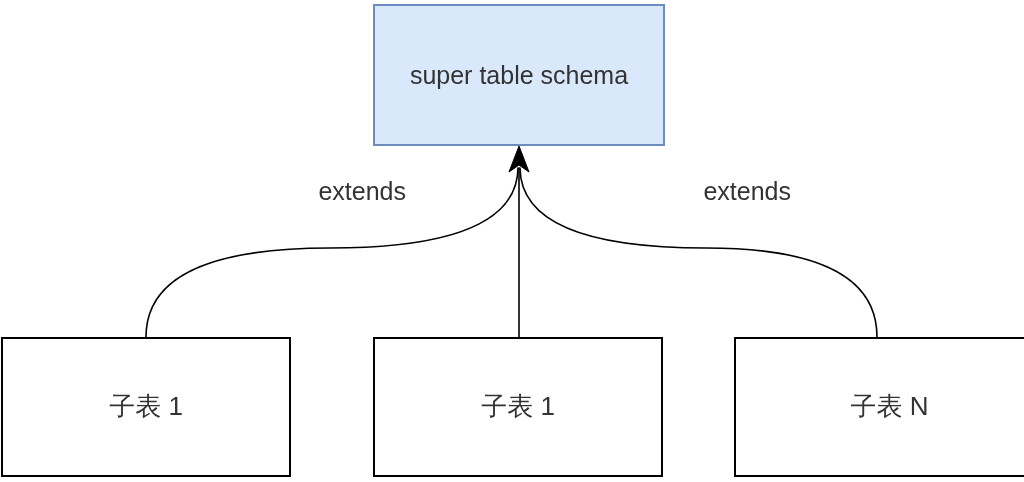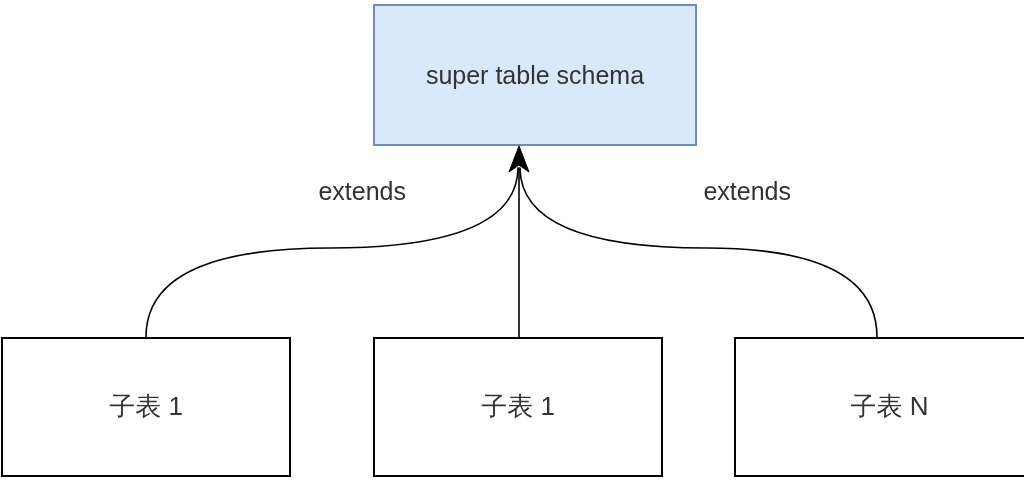--- a/index.html
+++ b/index.html
@@ -31,21 +31,21 @@
     box-sizing: border-box;
     text-align: center;
     color: var(--text, #333333);
     font-size: 25px;
     line-height: 1.2;
     white-space: nowrap;
   }
   .node-super {
     left: 373px;
     top: 4px;
-    width: 324px;
+    width: 292px;
     height: 142px;
     background: var(--super_fill, #dae8fc);
     border: 2px solid var(--super_border, #6c8ebf);
   }
   .node-child {
     background: var(--child_fill, #ffffff);
     border: 2px solid var(--child_border, #000000);
     font-size: 26px;
   }
   .node-child-1 { left: 1px;   top: 337px; width: 290px; height: 140px; }

